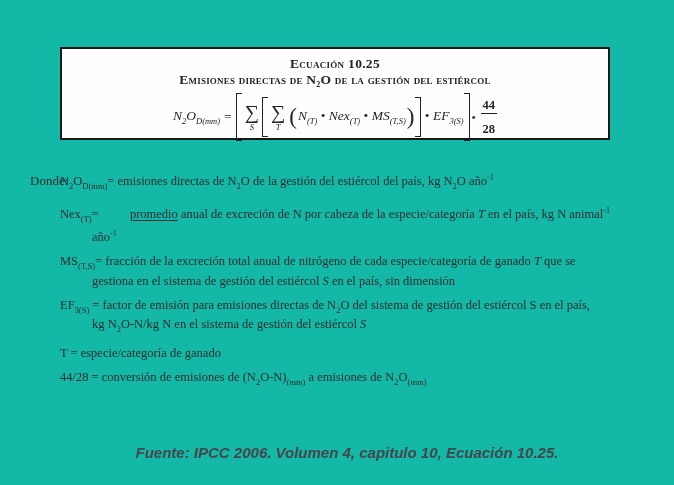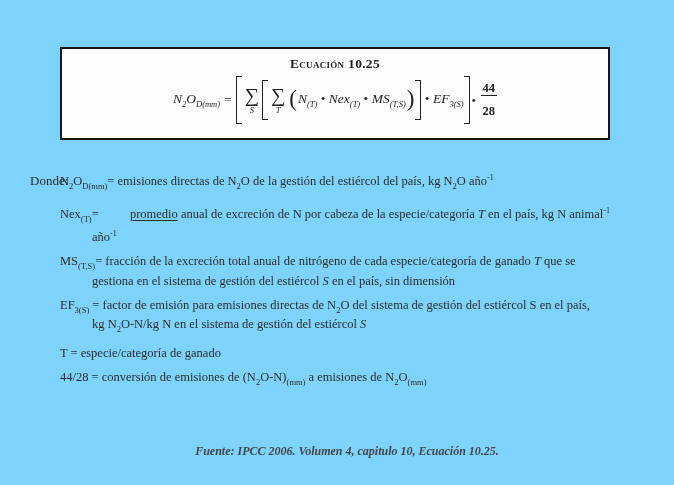--- a/index.html
+++ b/index.html
@@ -1,21 +1,21 @@
 <!DOCTYPE html>
 <html><head>
 <meta charset="utf-8">
 <style>
   html,body{margin:0;padding:0;}
   body{
     width:674px;height:485px;background:#ffffff;position:relative;
     font-family:"Liberation Serif","DejaVu Serif",serif;color:#2d2d2d;
     overflow:hidden;
   }
-  .page{position:absolute;inset:0;background:#7dd3fc;}
+  .page{position:absolute;inset:0;background:#14b8a6;}
 
   
   .eq-box{
     position:absolute;left:60px;top:47px;width:546px;height:89px;
     border:2px solid #161616;background:#fffdfd;
     display:flex;flex-direction:column;align-items:center;
   }
   .eq-title{
     margin-top:7px;font-weight:bold;font-variant:small-caps;
     font-size:13.5px;letter-spacing:.3px;color:#242424;line-height:1.15;
@@ -59,31 +59,32 @@
   .where{position:absolute;left:30px;top:148px;font-size:13px;color:#2d2d2d;margin-top:25px;}
   .defs{position:absolute;left:60px;top:170px;width:601px;}
   .def{
     font-size:12.5px;line-height:15px;margin:0 0 9px 0;
     padding-left:32px;text-indent:-32px;color:#2d2d2d;
   }
 
   .source{
     position:absolute;top:444px;left:0;width:100%;box-sizing:border-box;
     padding-left:20px;text-align:center;
-    font-family:Liberation Serif, serif;
-    font-style:italic;font-weight:600;font-size:12px;color:#45464c;
+    font-family:Liberation Sans, sans-serif;
+    font-style:italic;font-weight:600;font-size:15px;color:#45464c;
   }
 </style>
 </head>
 <body>
 
 <div class="page">
 
   <div class="eq-box">
     <div class="eq-title">Ecuación 10.25</div>
+    <div class="eq-subtitle"><span class="tk-n">Emisiones directas de N</span><span class="tk-sub">2</span><span class="tk-n">O de la gestión del estiércol</span></div>
 
     <div class="equation">
       <span class="eqpart"><span class="tk-i">N</span><span class="tk-subi">2</span><span class="tk-i">O</span><span class="tk-subi">D(mm)</span></span>
       <span class="eq-sign">=</span>
 
       <span class="sqbr sqbr-l h-outer"></span>
 
       <span class="sigma-group">
         <span class="sigma">∑</span>
         <span class="sigma-sub">S</span>

